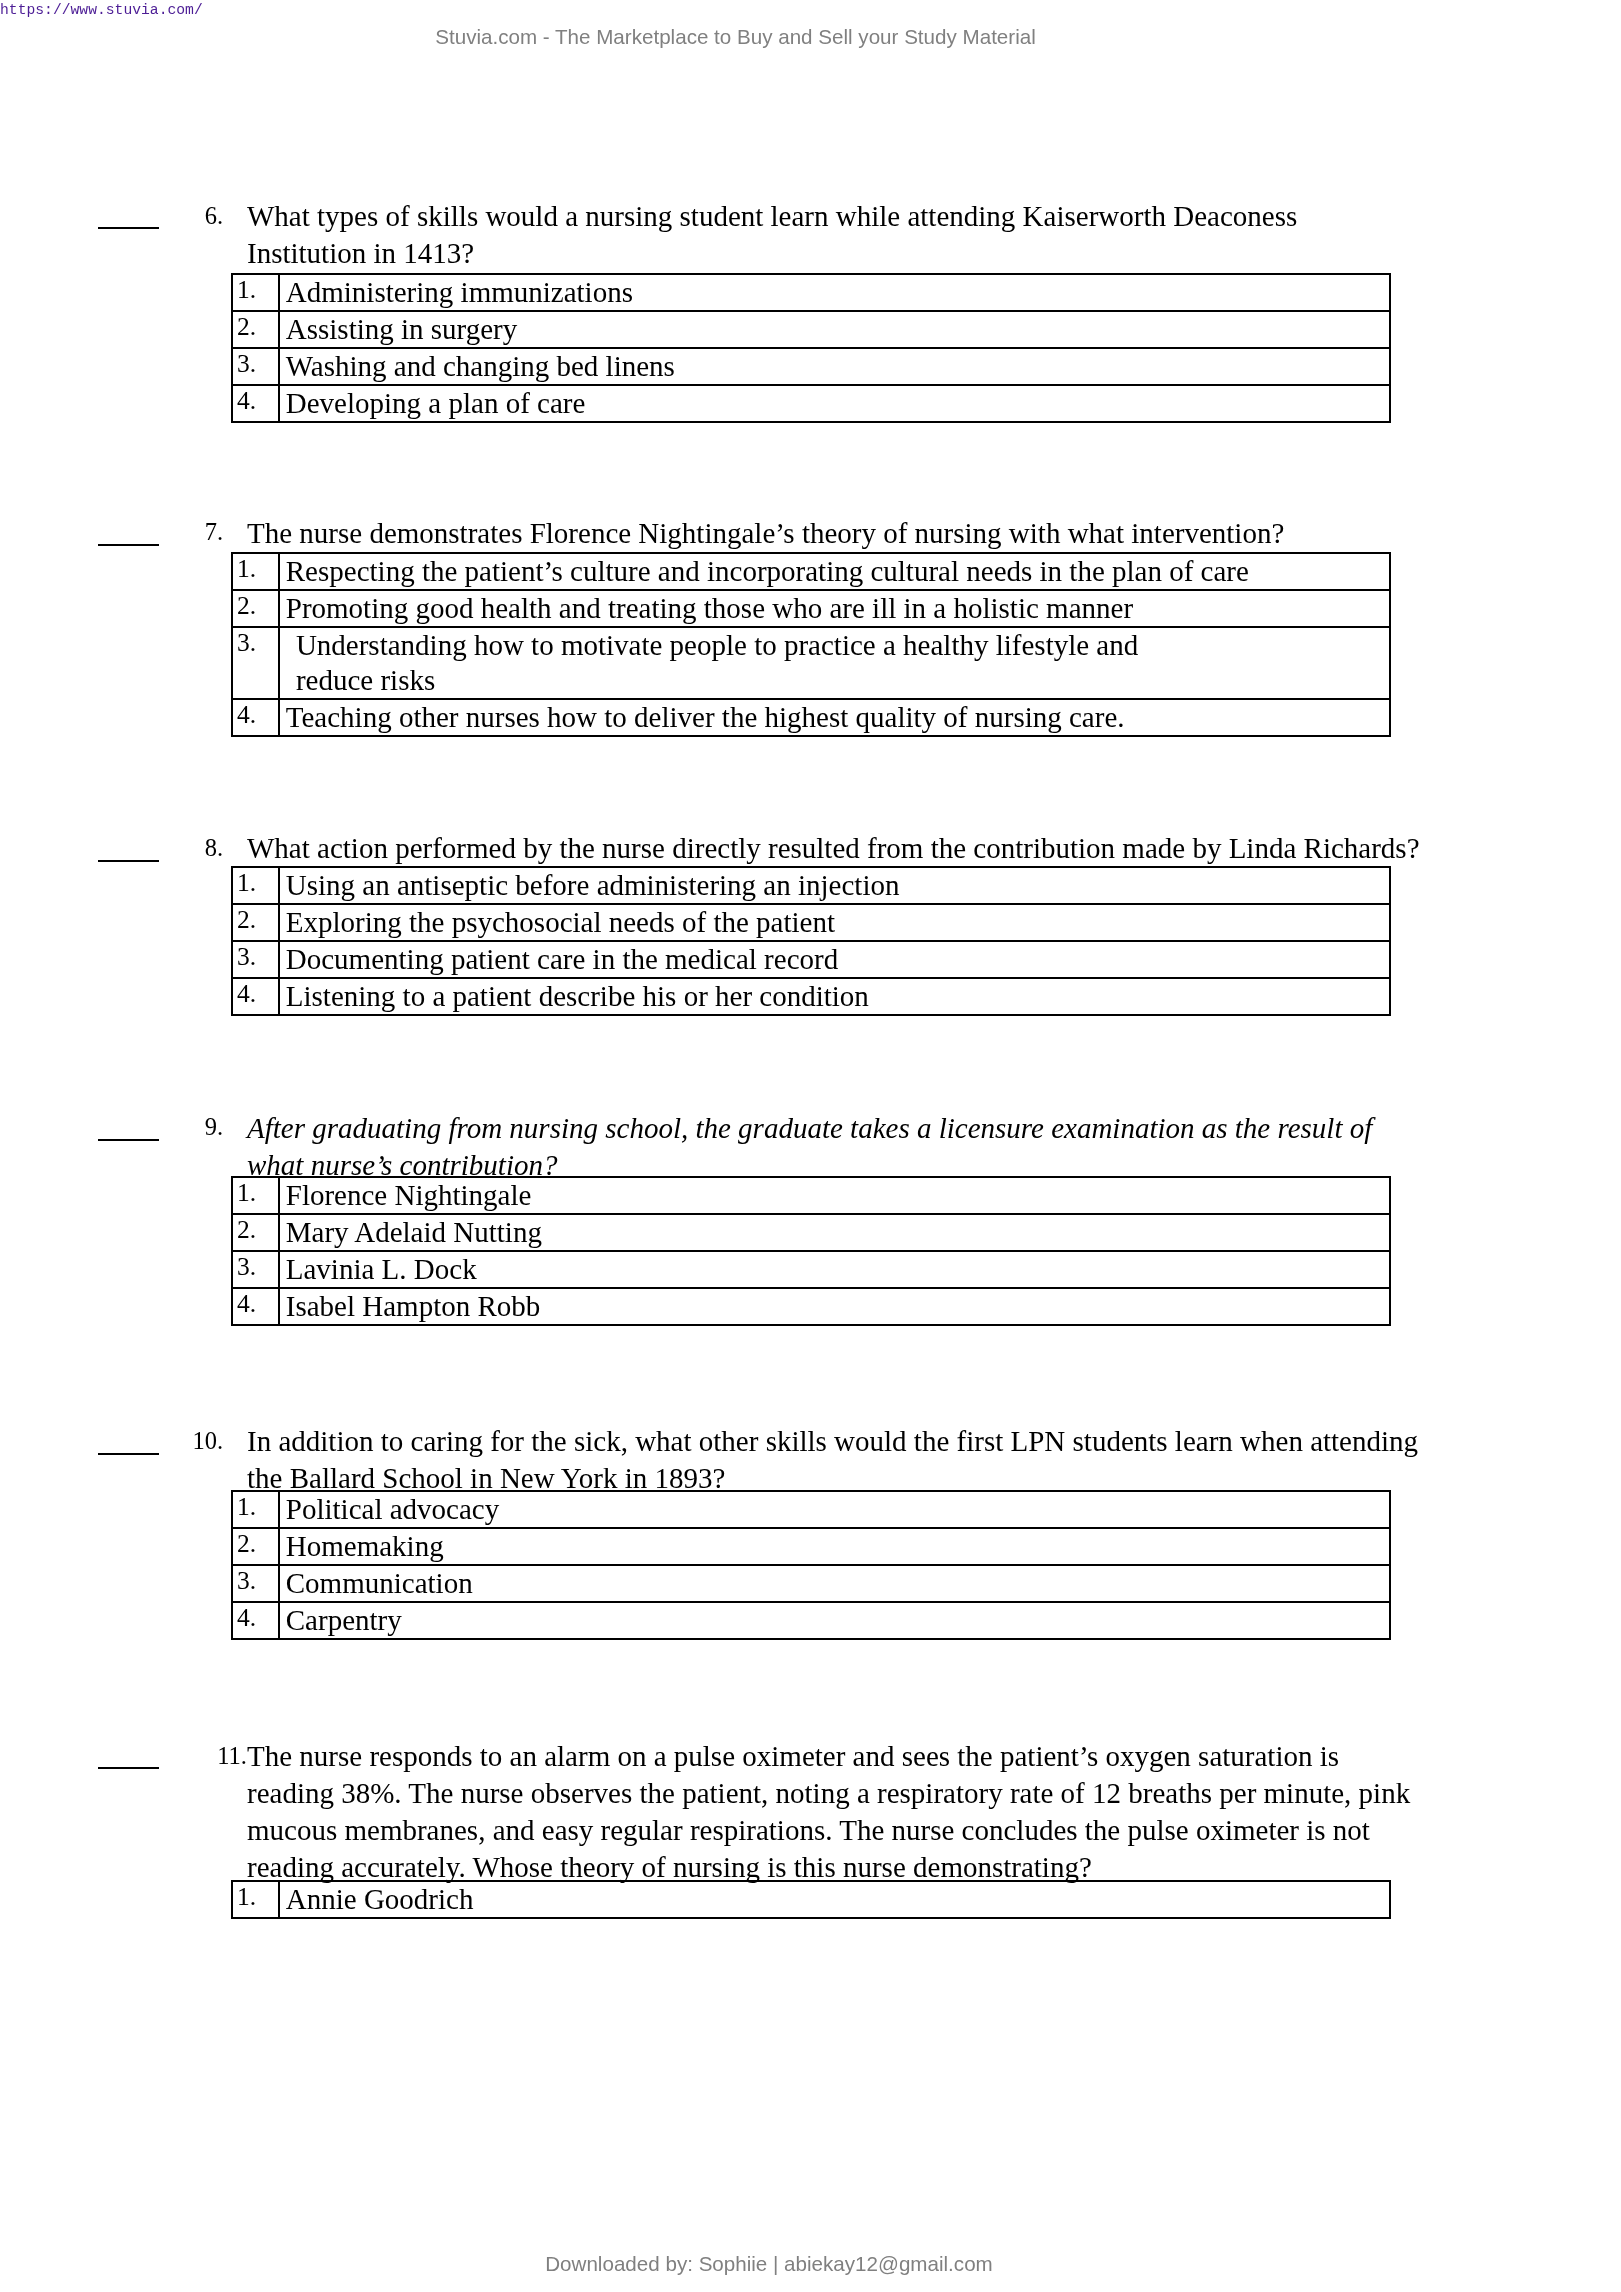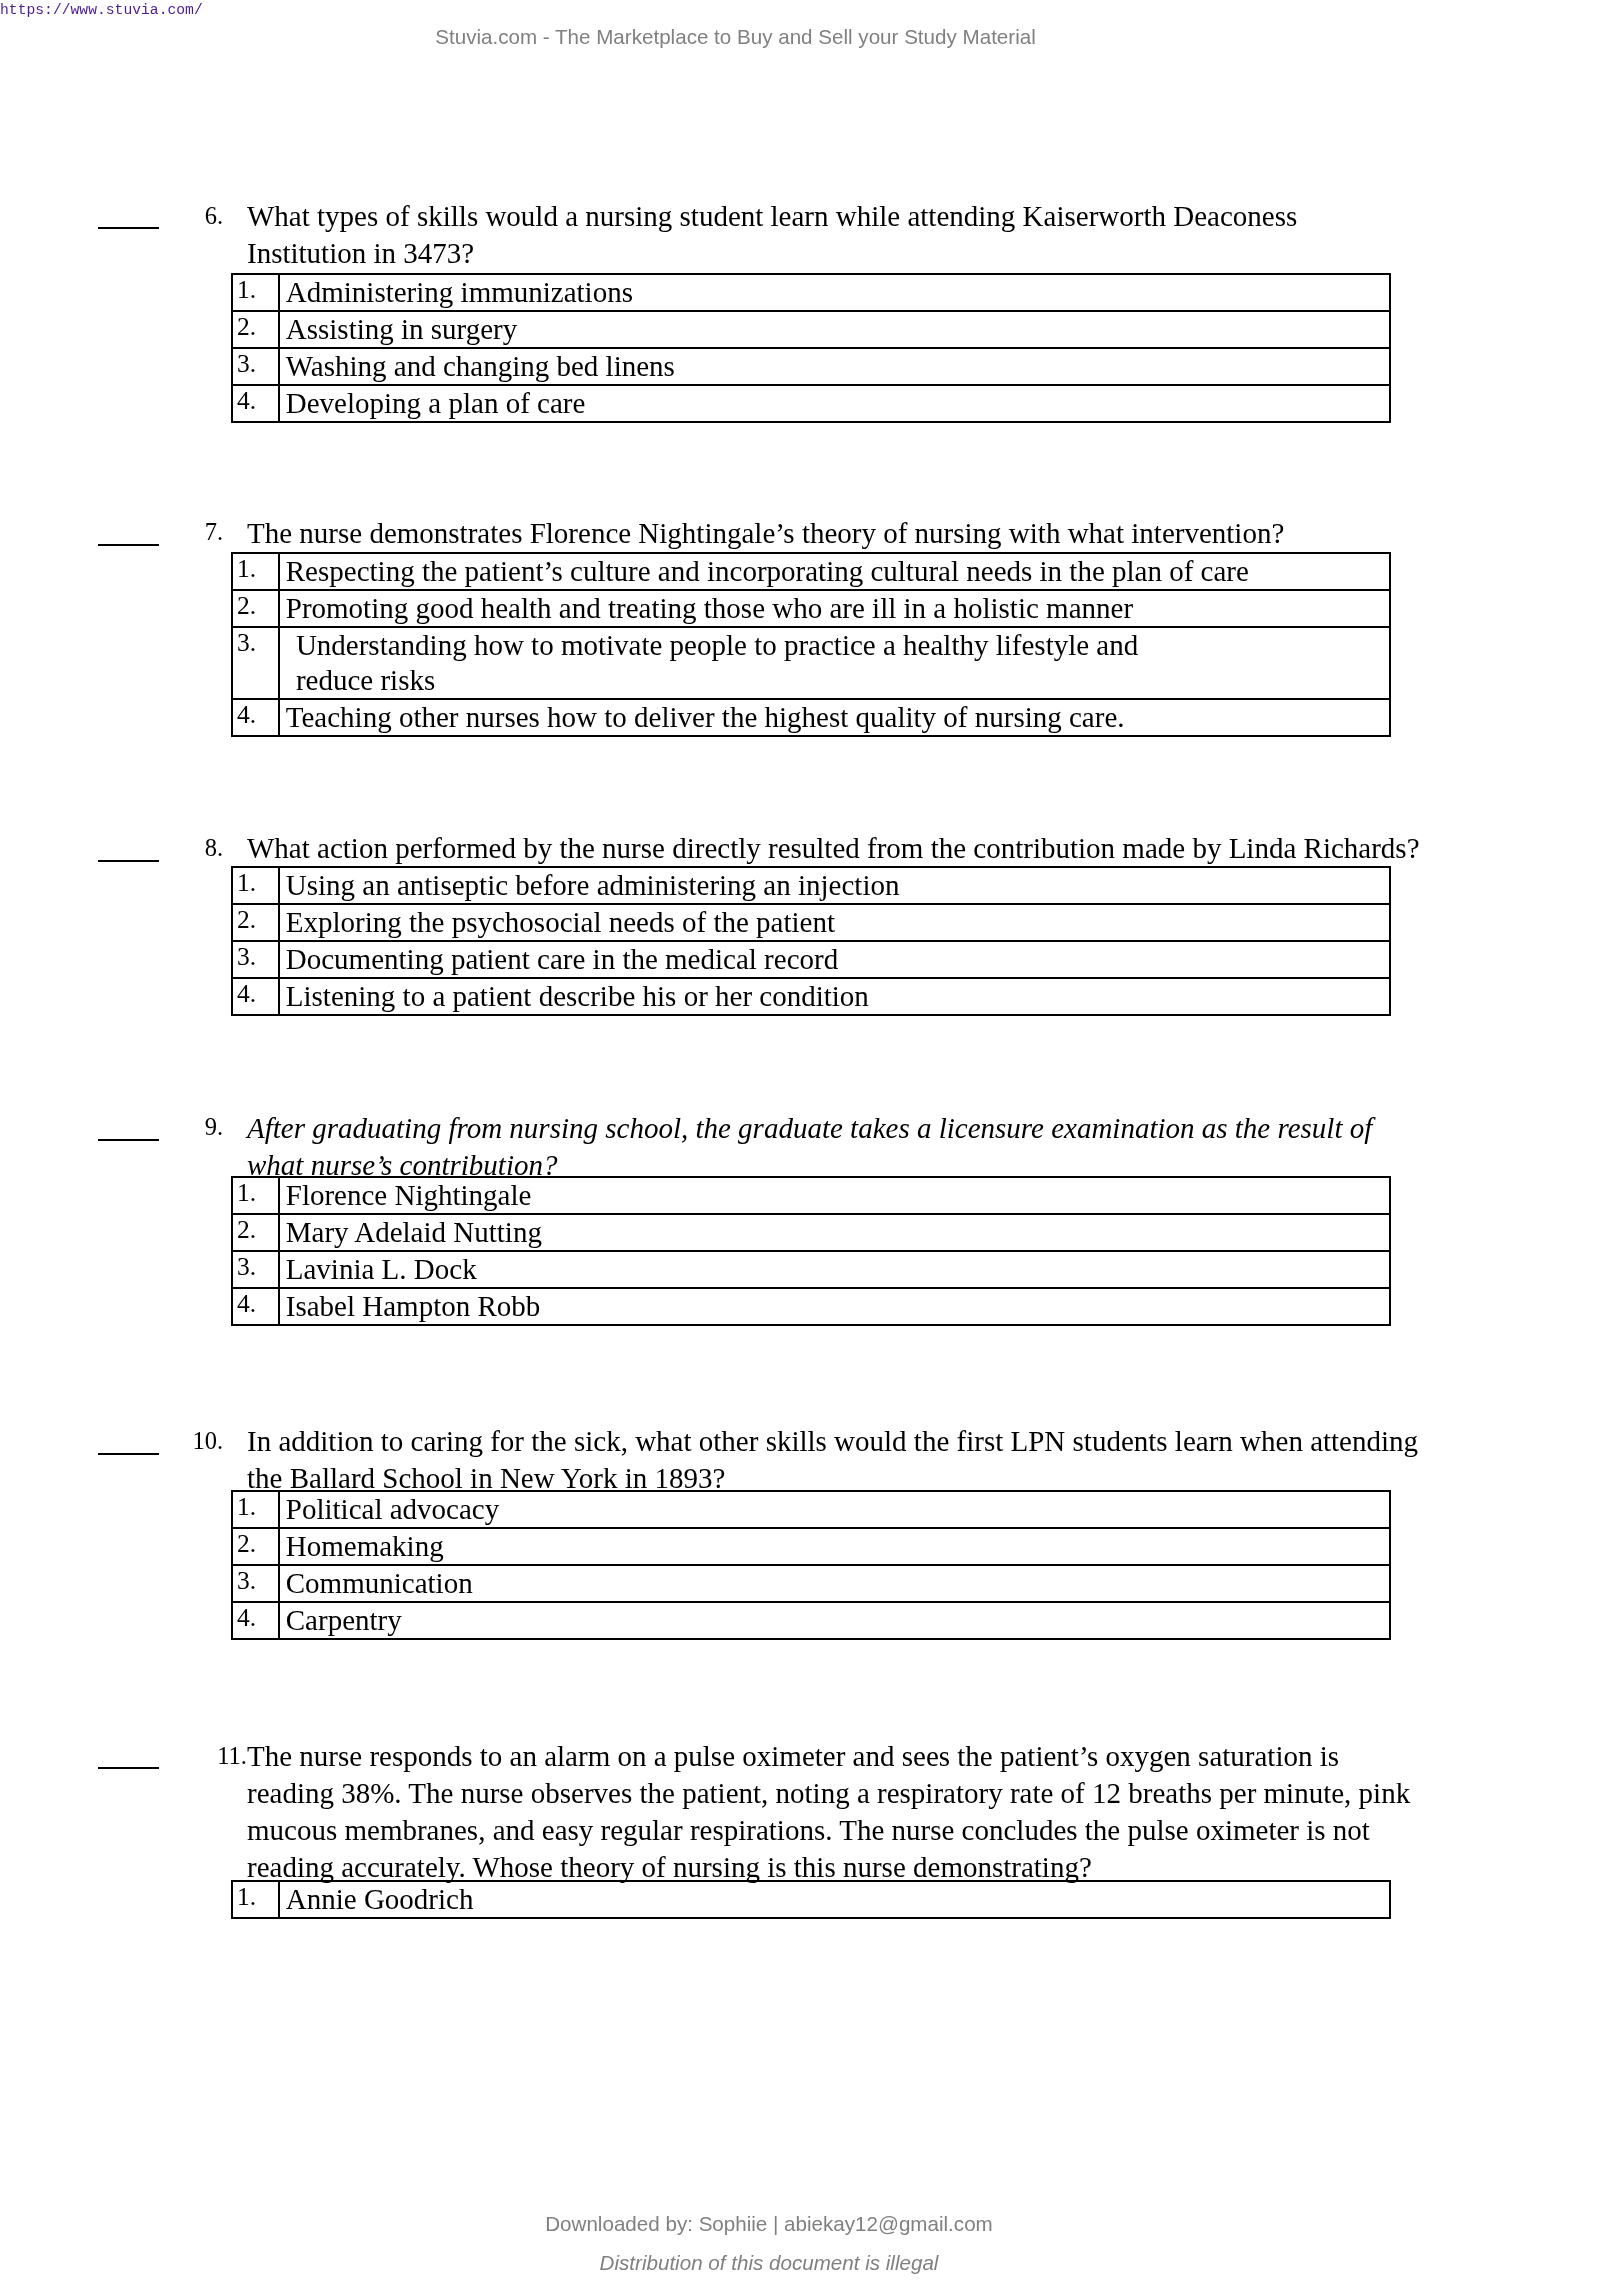--- a/index.html
+++ b/index.html
@@ -12,34 +12,34 @@
   .blank { position: absolute; left: 98px; width: 61px; border-bottom: 2px solid #000;
            height: 0; }
   .qnum { position: absolute; width: 223px; text-align: right; font-size: 24.5px; }
   .qtext { position: absolute; left: 247px; width: 1343px; font-size: 29px; line-height: 37px; }
   table.opts { position: absolute; left: 231px; width: 1160px; border-collapse: collapse;
                font-size: 29px; }
   table.opts td { border: 2.9px solid #000; padding: 0 0 0 3.9px; line-height: 35px; vertical-align: top; }
   table.opts td.num { width: 41px; font-size: 25.5px; padding-left: 3.9px; line-height: 29px; }
   table.opts td.txt { padding-left: 5.9px; }
   .footer { position: absolute; left: 0; width: 1538px; text-align: center;
-            font-family: "Liberation Sans", sans-serif; font-size: 20.6px; color: #808080; }
+            font-family: "Liberation Sans", sans-serif; font-size: 20.6px; color: #808080; margin-top: 40px; }
 </style>
 </head>
 <body>
 
 <div class="url">https://www.stuvia.com/</div>
 <div class="header">Stuvia.com - The Marketplace to Buy and Sell your Study Material</div>
 
 <div>
   <div class="blank" style="top:227px;"></div>
   <div class="qnum" style="top:202px;">6.</div>
   <div class="qtext" style="top:198px;">
     <div>What types of skills would a nursing student learn while attending Kaiserworth Deaconess</div>
-    <div>Institution in 3473?</div>
+    <div>Institution in 1413?</div>
   </div>
   <table class="opts" style="top:273px;">
     <tbody>
         <tr>
           <td class="num">1.</td>
           <td class="txt">Administering immunizations</td>
         </tr>
     <tr>
           <td class="num">2.</td>
           <td class="txt">Assisting in surgery</td>

